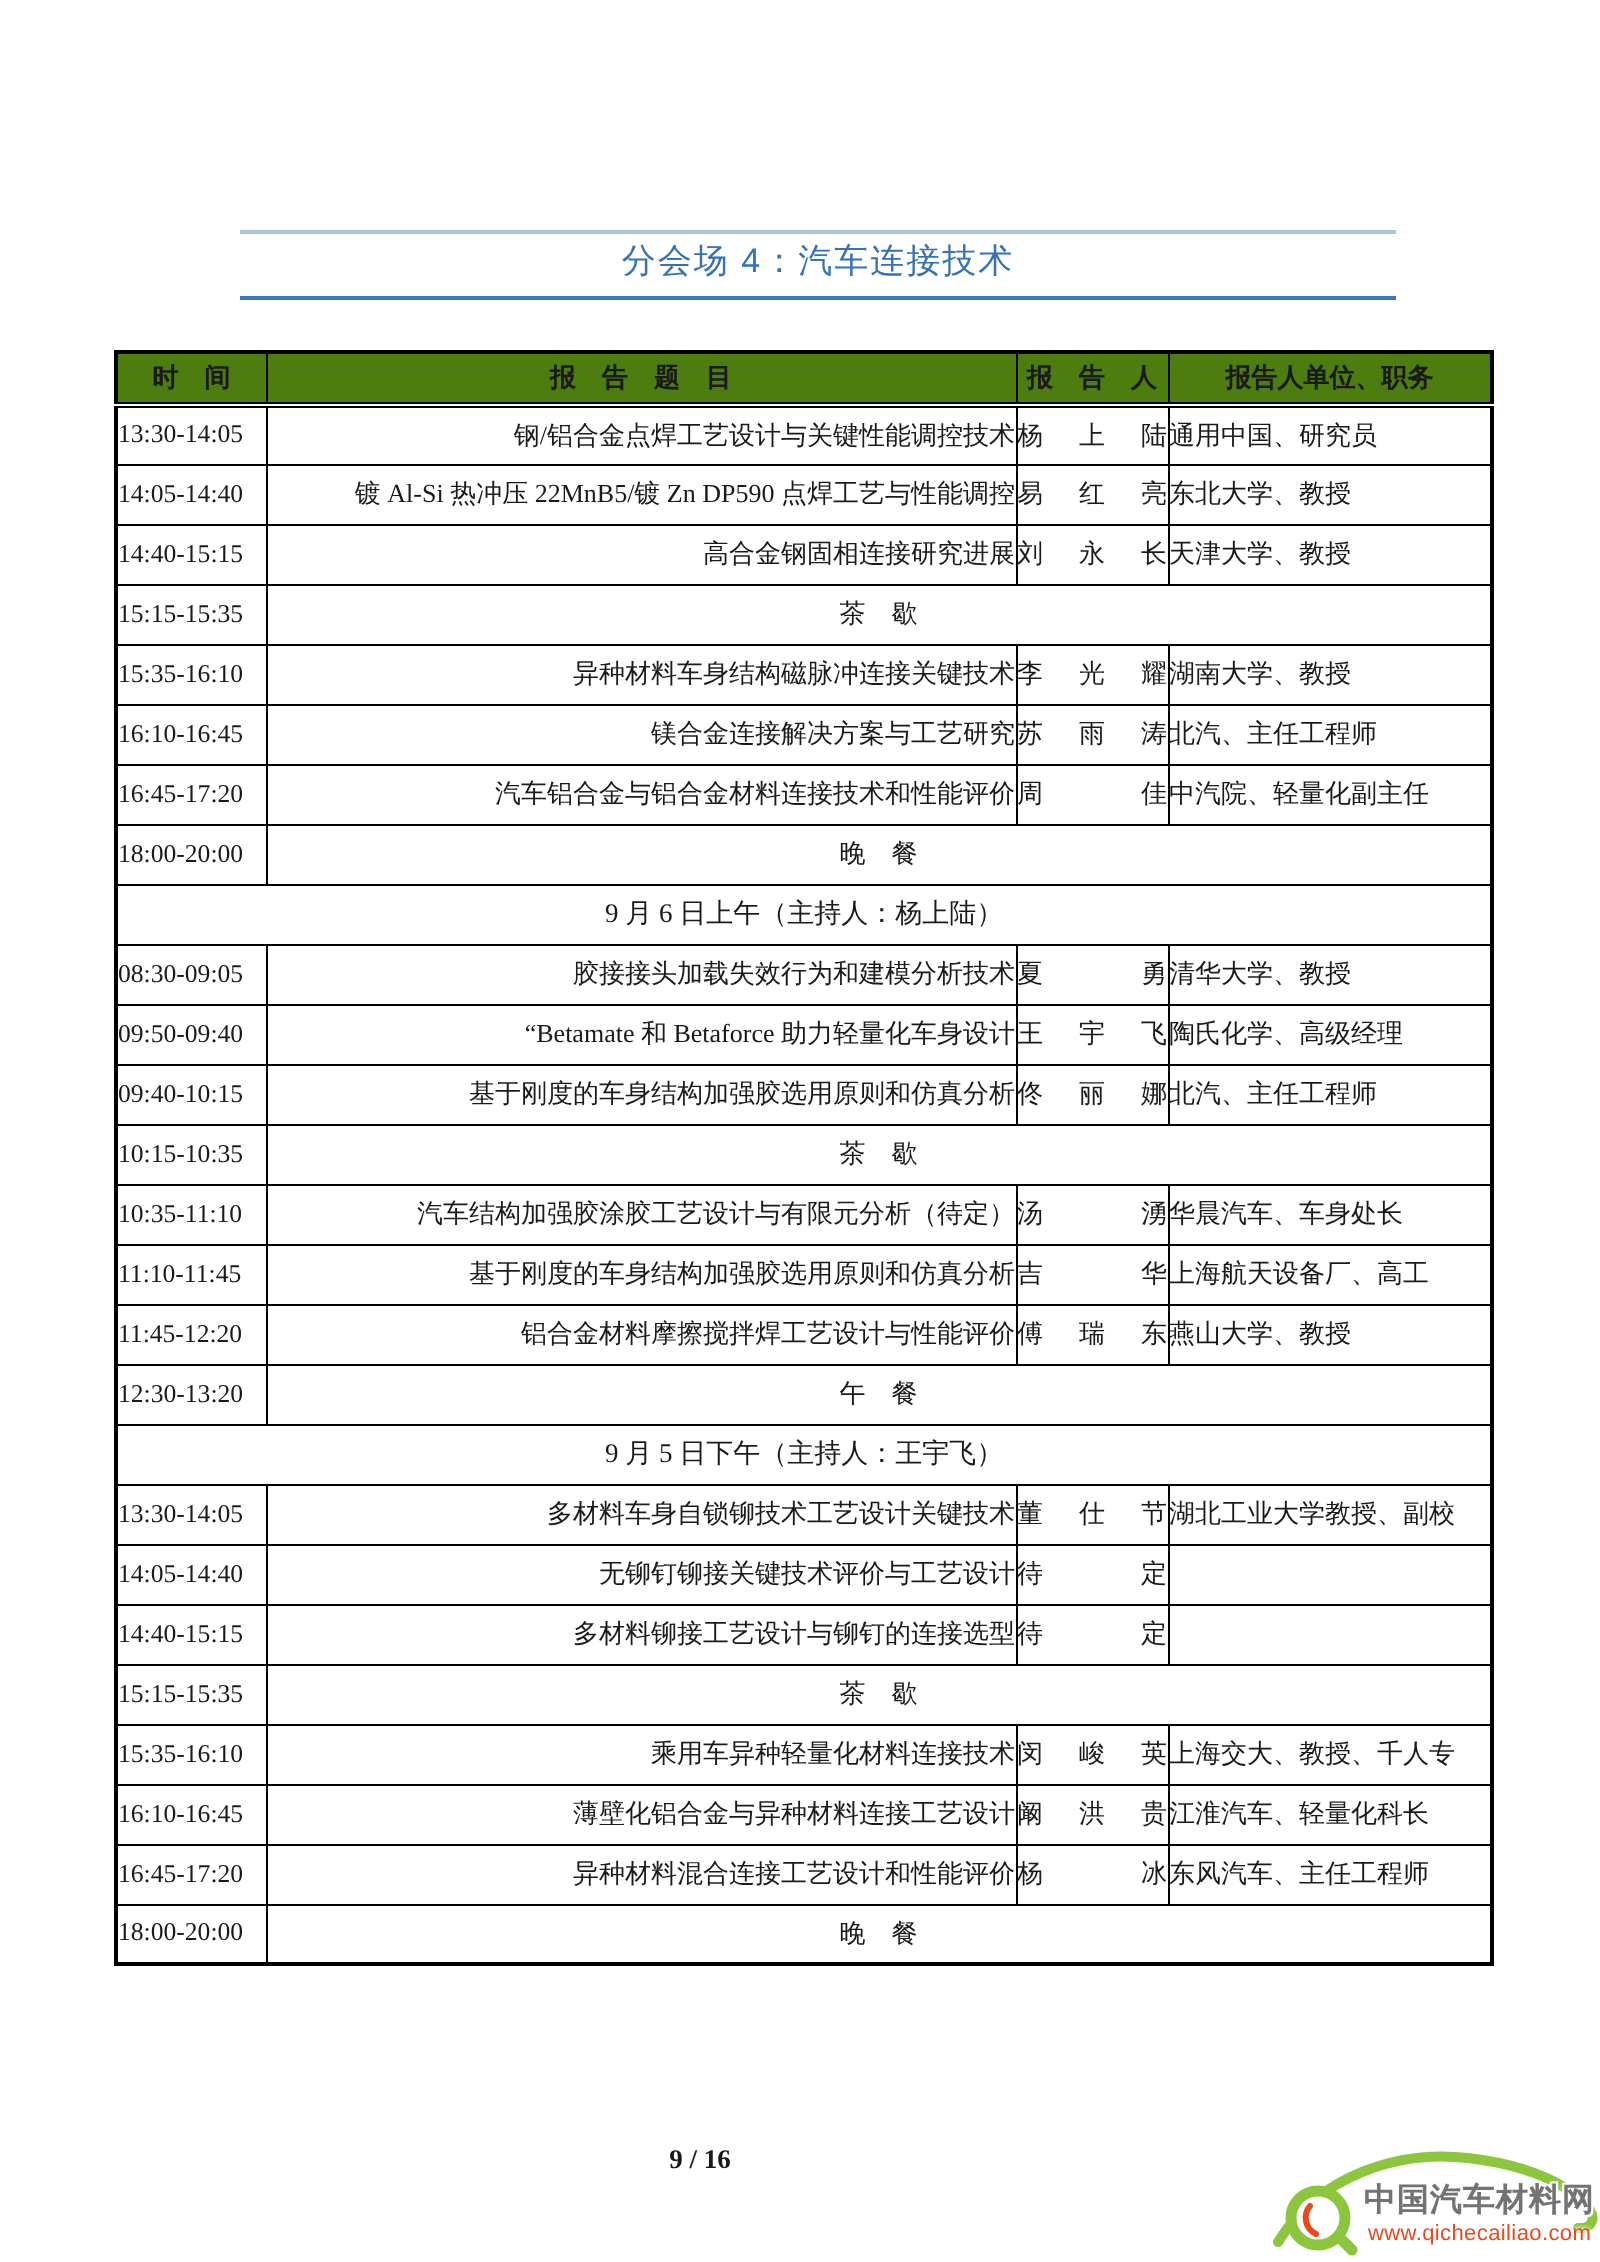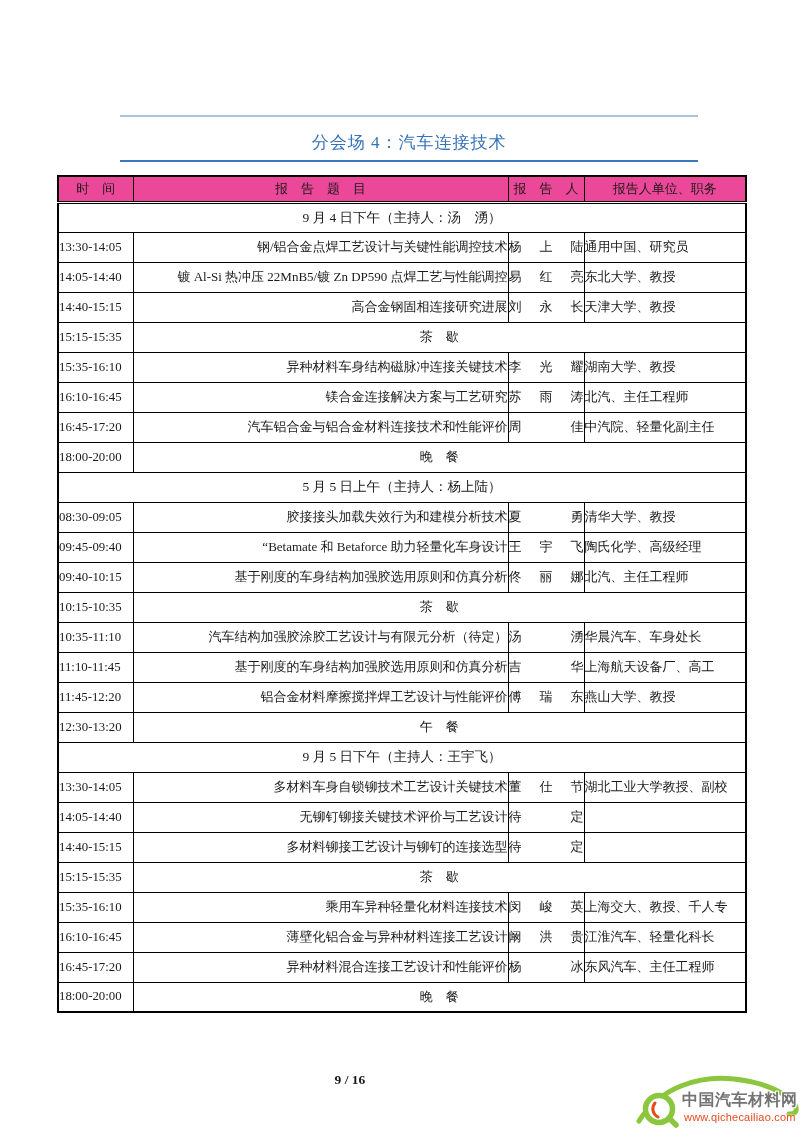--- a/index.html
+++ b/index.html
@@ -9,46 +9,46 @@
     width:800px; height:1131px;
     background:#ffffff;
     font-family:"Liberation Serif","DejaVu Serif",serif;
     color:#1a1a1a;
     overflow:hidden;
   }
   
   .doc-title {
     position:absolute; top:115px; left:120px; width:578px;
     text-align:center;
-    font-family:Liberation Serif, serif;
+    font-family:Liberation Sans, sans-serif;
     font-size:17px; letter-spacing:1px;
     color:#3672B8;
-    padding:14px 0 6px 0;
+    padding:2px 0 6px 0;
     border-top:2px solid #A9C4DF;
     border-bottom:2px solid #3C77B9;
   }
   
   table.schedule {
     position:absolute; top:175px; left:57px;
     width:688px;
     border-collapse:collapse;
     table-layout:fixed;
     border:2px solid #000;
     font-size:13px;
   }
   table.schedule td, table.schedule th {
     border:1px solid #000;
     height:30px;
     padding:0;
     vertical-align:middle;
     overflow:hidden;
   }
   table.schedule thead th {
-    background:#ec4899;
-    font-weight:normal;
+    background:#4d7c0f;
+    font-weight:bold;
     height:26px;
     border-bottom:3px double #000;
     text-align:center;
   }
   .time-cell  { font-size:12.8px; white-space:nowrap;margin-left:24px; }
   .title-cell { text-align:right; padding:0 4px 0 8px; white-space:nowrap; }
   .speaker-cell {
     text-align:justify; text-align-last:justify;
     padding:0 11px; white-space:nowrap;
   }
@@ -97,23 +97,20 @@
     <thead>
       <tr>
         <th>时　间</th>
         <th>报　告　题　目</th>
         <th>报　告　人</th>
         <th>报告人单位、职务</th>
       </tr>
     </thead>
     <tbody id="table-body">
         <tr>
-          <td class="session-cell" colspan="4">9 月 4 日下午（主持人：汤　湧）</td>
-        </tr>
-        <tr>
           <td class="time-cell">13:30-14:05</td>
           <td class="title-cell">钢/铝合金点焊工艺设计与关键性能调控技术</td>
           <td class="speaker-cell">杨上陆</td>
           <td class="org-cell">通用中国、研究员</td>
         </tr>
         <tr>
           <td class="time-cell">14:05-14:40</td>
           <td class="title-cell">镀 Al-Si 热冲压 22MnB5/镀 Zn DP590 点焊工艺与性能调控</td>
           <td class="speaker-cell">易红亮</td>
           <td class="org-cell">东北大学、教授</td>
@@ -144,30 +141,30 @@
           <td class="time-cell">16:45-17:20</td>
           <td class="title-cell">汽车铝合金与铝合金材料连接技术和性能评价</td>
           <td class="speaker-cell">周佳</td>
           <td class="org-cell">中汽院、轻量化副主任</td>
         </tr>
         <tr>
           <td class="time-cell">18:00-20:00</td>
           <td class="break-cell" colspan="3">晚　餐</td>
         </tr>
         <tr>
-          <td class="session-cell" colspan="4">5 月 5 日上午（主持人：杨上陆）</td>
+          <td class="session-cell" colspan="4">9 月 6 日上午（主持人：杨上陆）</td>
         </tr>
         <tr>
           <td class="time-cell">08:30-09:05</td>
           <td class="title-cell">胶接接头加载失效行为和建模分析技术</td>
           <td class="speaker-cell">夏勇</td>
           <td class="org-cell">清华大学、教授</td>
         </tr>
         <tr>
-          <td class="time-cell">09:45-09:40</td>
+          <td class="time-cell">09:50-09:40</td>
           <td class="title-cell">“Betamate 和 Betaforce 助力轻量化车身设计</td>
           <td class="speaker-cell">王宇飞</td>
           <td class="org-cell">陶氏化学、高级经理</td>
         </tr>
         <tr>
           <td class="time-cell">09:40-10:15</td>
           <td class="title-cell">基于刚度的车身结构加强胶选用原则和仿真分析</td>
           <td class="speaker-cell">佟丽娜</td>
           <td class="org-cell">北汽、主任工程师</td>
         </tr>

